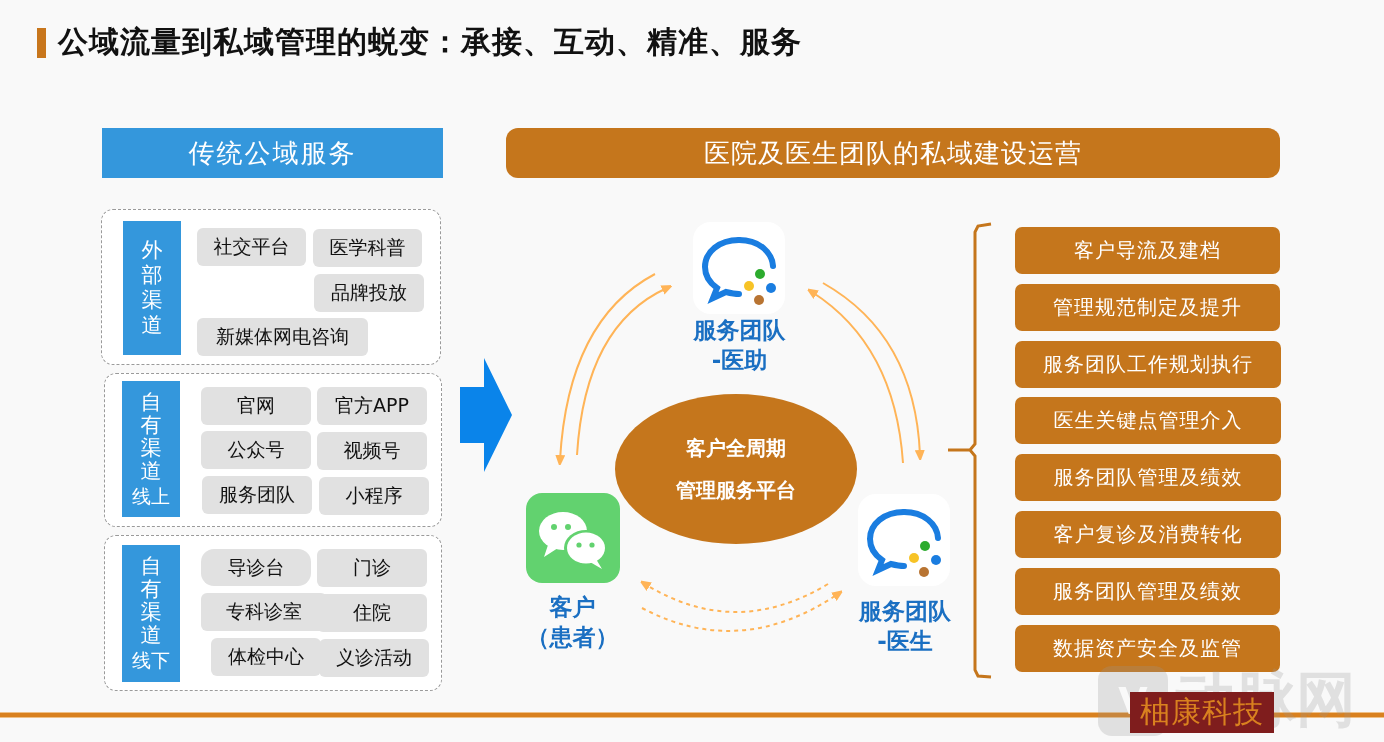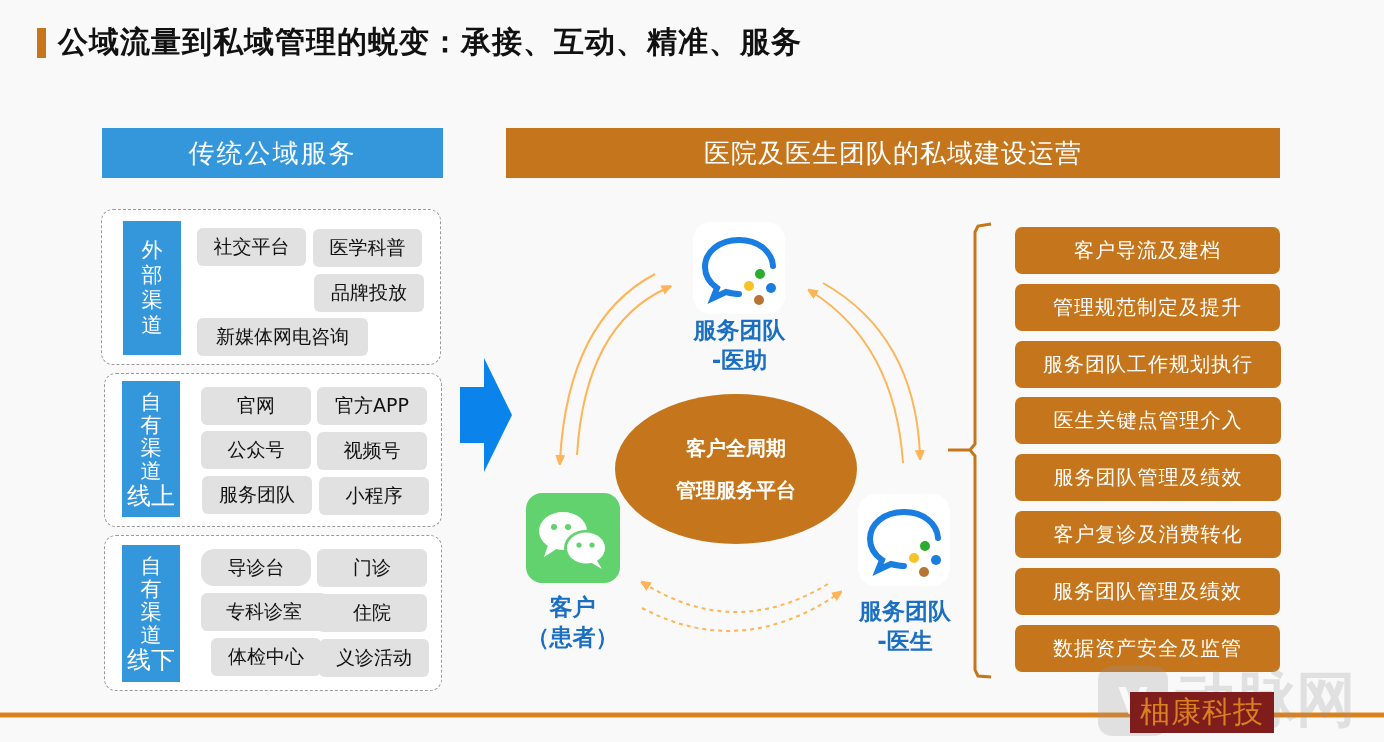--- a/index.html
+++ b/index.html
@@ -21,32 +21,33 @@
     left: 102px; top: 128px; width: 341px; height: 50px;
     background: #3497dc; color: #fff; font-size: 26px;
     display: flex; align-items: center; justify-content: center;
     letter-spacing: 2px;
   }
   .hdr-orange {
     left: 506px; top: 128px; width: 774px; height: 50px;
     background: #c5761c; color: #fff; font-size: 26px;
     display: flex; align-items: center; justify-content: center;
     letter-spacing: 1px;
+    border-radius: 12px;
   }
 
   
   .group {
     border: 1.5px dashed #9a9a9a; border-radius: 12px; background: #fff;
   }
   .g-label {
     background: #3497dc; color: #fff; position: absolute;
     display: flex; flex-direction: column; align-items: center; justify-content: center;
     font-size: 21px; line-height: 25px;
   }
-  .g-label .sub { font-size: 24px; margin-top: 2px; }
+  .g-label .sub { font-size: 19px; margin-top: 2px; }
   .chip {
     position: absolute; background: #e1e1e1; border-radius: 6px;
     font-size: 19px; color: #111; display: flex; align-items: center; justify-content: center;
     white-space: nowrap;
   }
 
   
   .big-arrow { left: 460px; top: 358px; }
 
   

